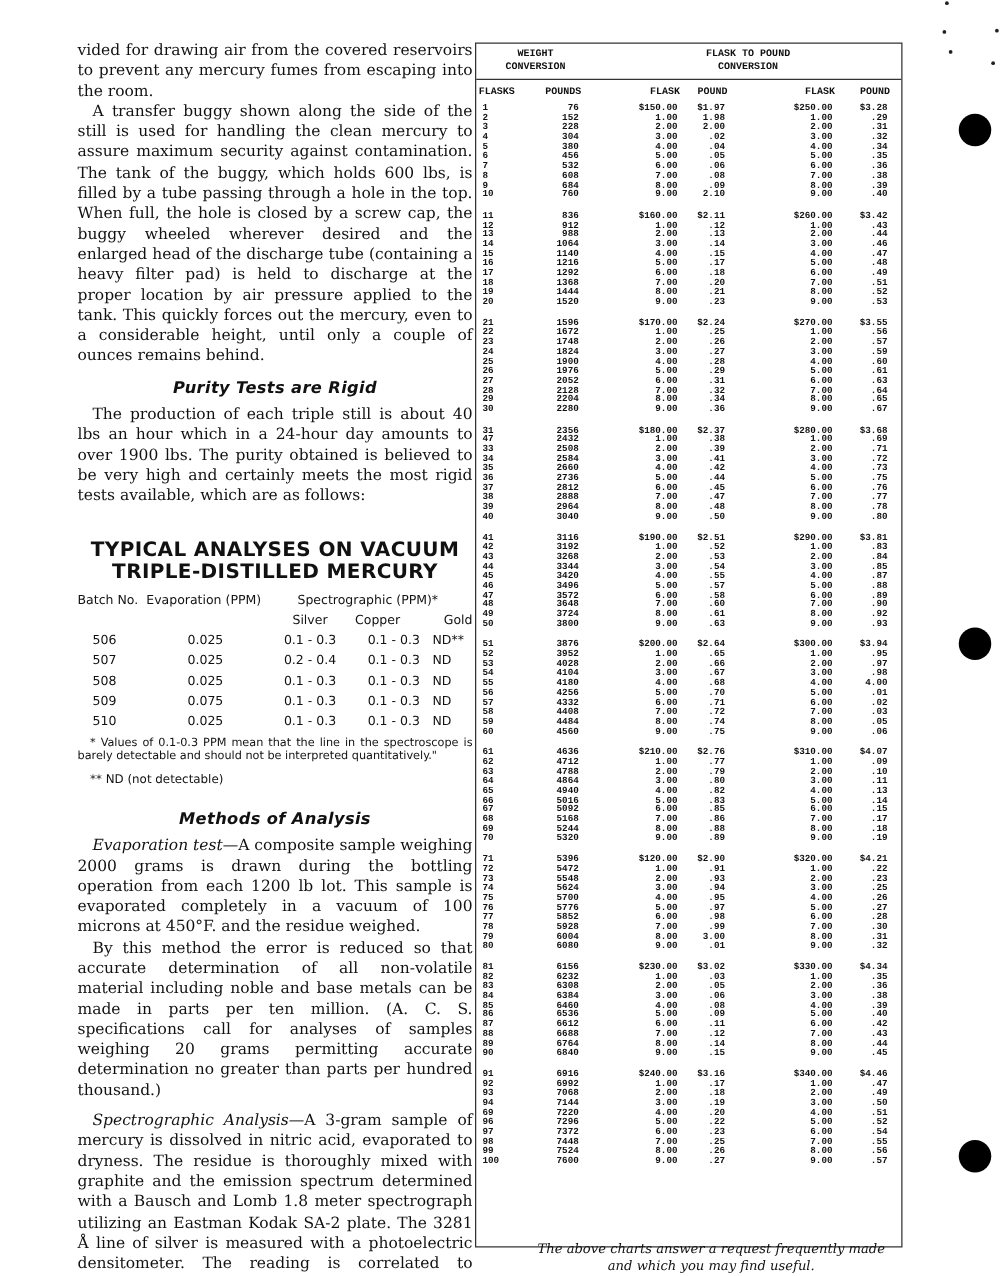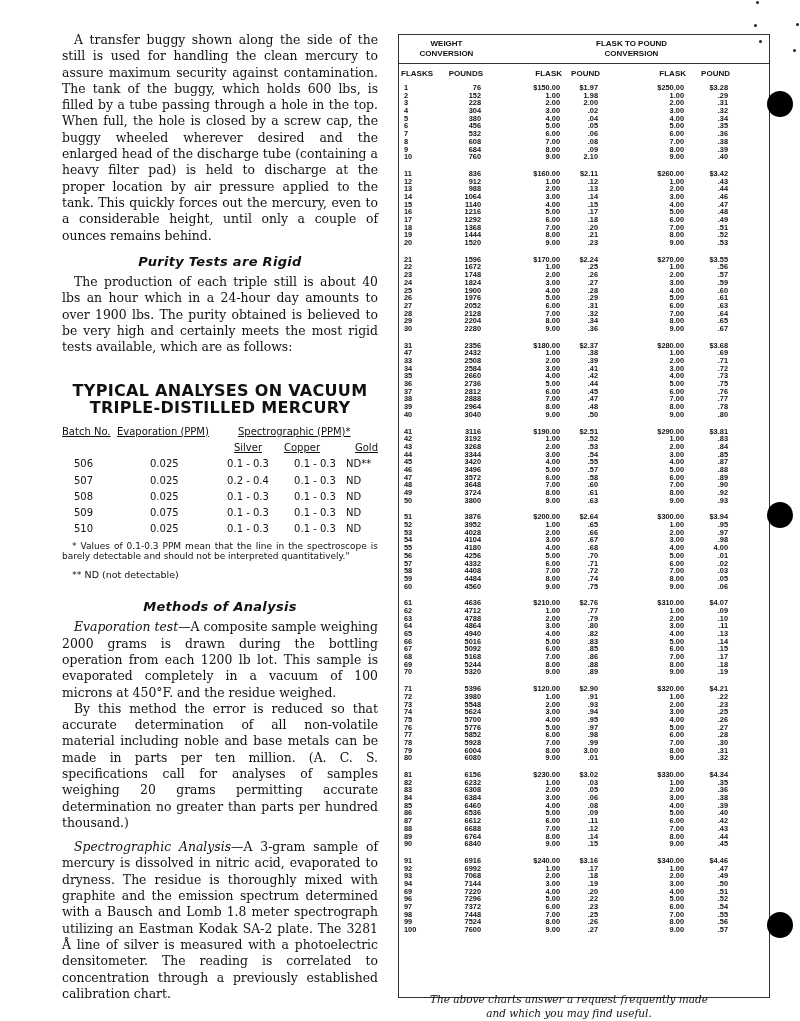--- a/index.html
+++ b/index.html
@@ -8,26 +8,26 @@
   .left p { margin:0; }
   .left p.ind { text-indent:12px; }
   .left p.noind { text-indent:0; }
   .subhead { font-family:"DejaVu Sans", "Liberation Sans", sans-serif; font-weight:bold; font-style:italic; font-size:13px; text-align:center; margin:10px 0 4px 0; letter-spacing:0.3px; }
   .bigtitle { font-family:"DejaVu Sans", "Liberation Sans", sans-serif; font-weight:bold; font-size:16px; line-height:17px; text-align:center; margin:26px 0 8px 0; letter-spacing:0.3px; }
   .anal { font-family:"DejaVu Sans", "Liberation Sans", sans-serif; font-size:10px; }
   .anal table { border-collapse:collapse; width:100%; }
   .anal td { padding:0; height:16px; }
   .anal .h1 td { height:14px; }
   .anal .h2 td { height:13px; }
-  .ul { text-decoration:underline; }
+  .ul { }
   .note { font-family:"DejaVu Sans", "Liberation Sans", sans-serif; font-size:9px; line-height:10.5px; text-align:justify; margin-top:3px; }
   .note p.ind { text-indent:10px; }
   .note2 { font-family:"DejaVu Sans", "Liberation Sans", sans-serif; font-size:9.5px; margin:5px 0 0 10px; }
   .gap { height:8px; }
-  .tbox { position:absolute; left:398px; top:34px; width:372px; height:964px; border:1.5px solid #333; box-sizing:border-box; font-family:Liberation Sans, sans-serif; }
+  .tbox { position:absolute; left:380px; top:34px; width:342px; height:964px; border:1.5px solid #333; box-sizing:border-box; font-family:Liberation Mono, monospace; }
   .thead { display:flex; height:29px; border-bottom:1.2px solid #333; font-weight:bold; font-size:8px; text-align:center; line-height:10px; padding-top:4px; box-sizing:border-box; }
   .thead .w { width:95px; }
   .thead .f { flex:1; }
   .colhdr { display:flex; font-size:8px; font-weight:bold; height:14px; align-items:flex-end; padding-bottom:2px; }
   .grid { font-size:7.4px; line-height:7.7px; font-weight:bold; }
   .grp { margin-top:9px; }
   .grp:first-child { margin-top:4px; }
   .row { display:flex; height:7.7px; }
   .c1 { width:24px; text-align:left; padding-left:5px; }
   .c2 { width:53px; text-align:right; }
@@ -38,20 +38,21 @@
   .colhdr .c1 { padding-left:2px; width:27px; }
   .colhdr .c2 { width:55px; text-align:right; }
   .caption { position:absolute; left:398px; top:992px; width:342px; font-family:"DejaVu Serif", "Liberation Serif", serif; font-style:italic; font-size:10.5px; line-height:14px; text-align:center; }
   .hole { position:absolute; left:767px; width:26px; height:26px; border-radius:50%; background:#000; }
   .speck { position:absolute; width:3px; height:3px; border-radius:50%; background:#222; }
 </style>
 </head>
 <body>
 
 <div class="left">
+  <p class="noind">vided for drawing air from the covered reservoirs to prevent any mercury fumes from escaping into the room.</p>
   <p class="ind">A transfer buggy shown along the side of the still is used for handling the clean mercury to assure maximum security against contamination. The tank of the buggy, which holds 600 lbs, is filled by a tube passing through a hole in the top. When full, the hole is closed by a screw cap, the buggy wheeled wherever desired and the enlarged head of the discharge tube (containing a heavy filter pad) is held to discharge at the proper location by air pressure applied to the tank. This quickly forces out the mercury, even to a considerable height, until only a couple of ounces remains behind.</p>
   <div class="subhead">Purity Tests are Rigid</div>
   <p class="ind">The production of each triple still is about 40 lbs an hour which in a 24-hour day amounts to over 1900 lbs. The purity obtained is believed to be very high and certainly meets the most rigid tests available, which are as follows:</p>
 
   <div class="bigtitle">
     <div>TYPICAL ANALYSES ON VACUUM</div>
     <div>TRIPLE-DISTILLED MERCURY</div>
   </div>
 
   <div class="anal">
@@ -726,21 +727,21 @@
         <div class="row">
           <div class="c1">71</div>
           <div class="c2">5396</div>
           <div class="c3">$120.00</div>
           <div class="c4">$2.90</div>
           <div class="c5">$320.00</div>
           <div class="c6">$4.21</div>
         </div>
         <div class="row">
           <div class="c1">72</div>
-          <div class="c2">3980</div>
+          <div class="c2">5472</div>
           <div class="c3">1.00</div>
           <div class="c4">.91</div>
           <div class="c5">1.00</div>
           <div class="c6">.22</div>
         </div>
         <div class="row">
           <div class="c1">73</div>
           <div class="c2">5548</div>
           <div class="c3">2.00</div>
           <div class="c4">.93</div>

